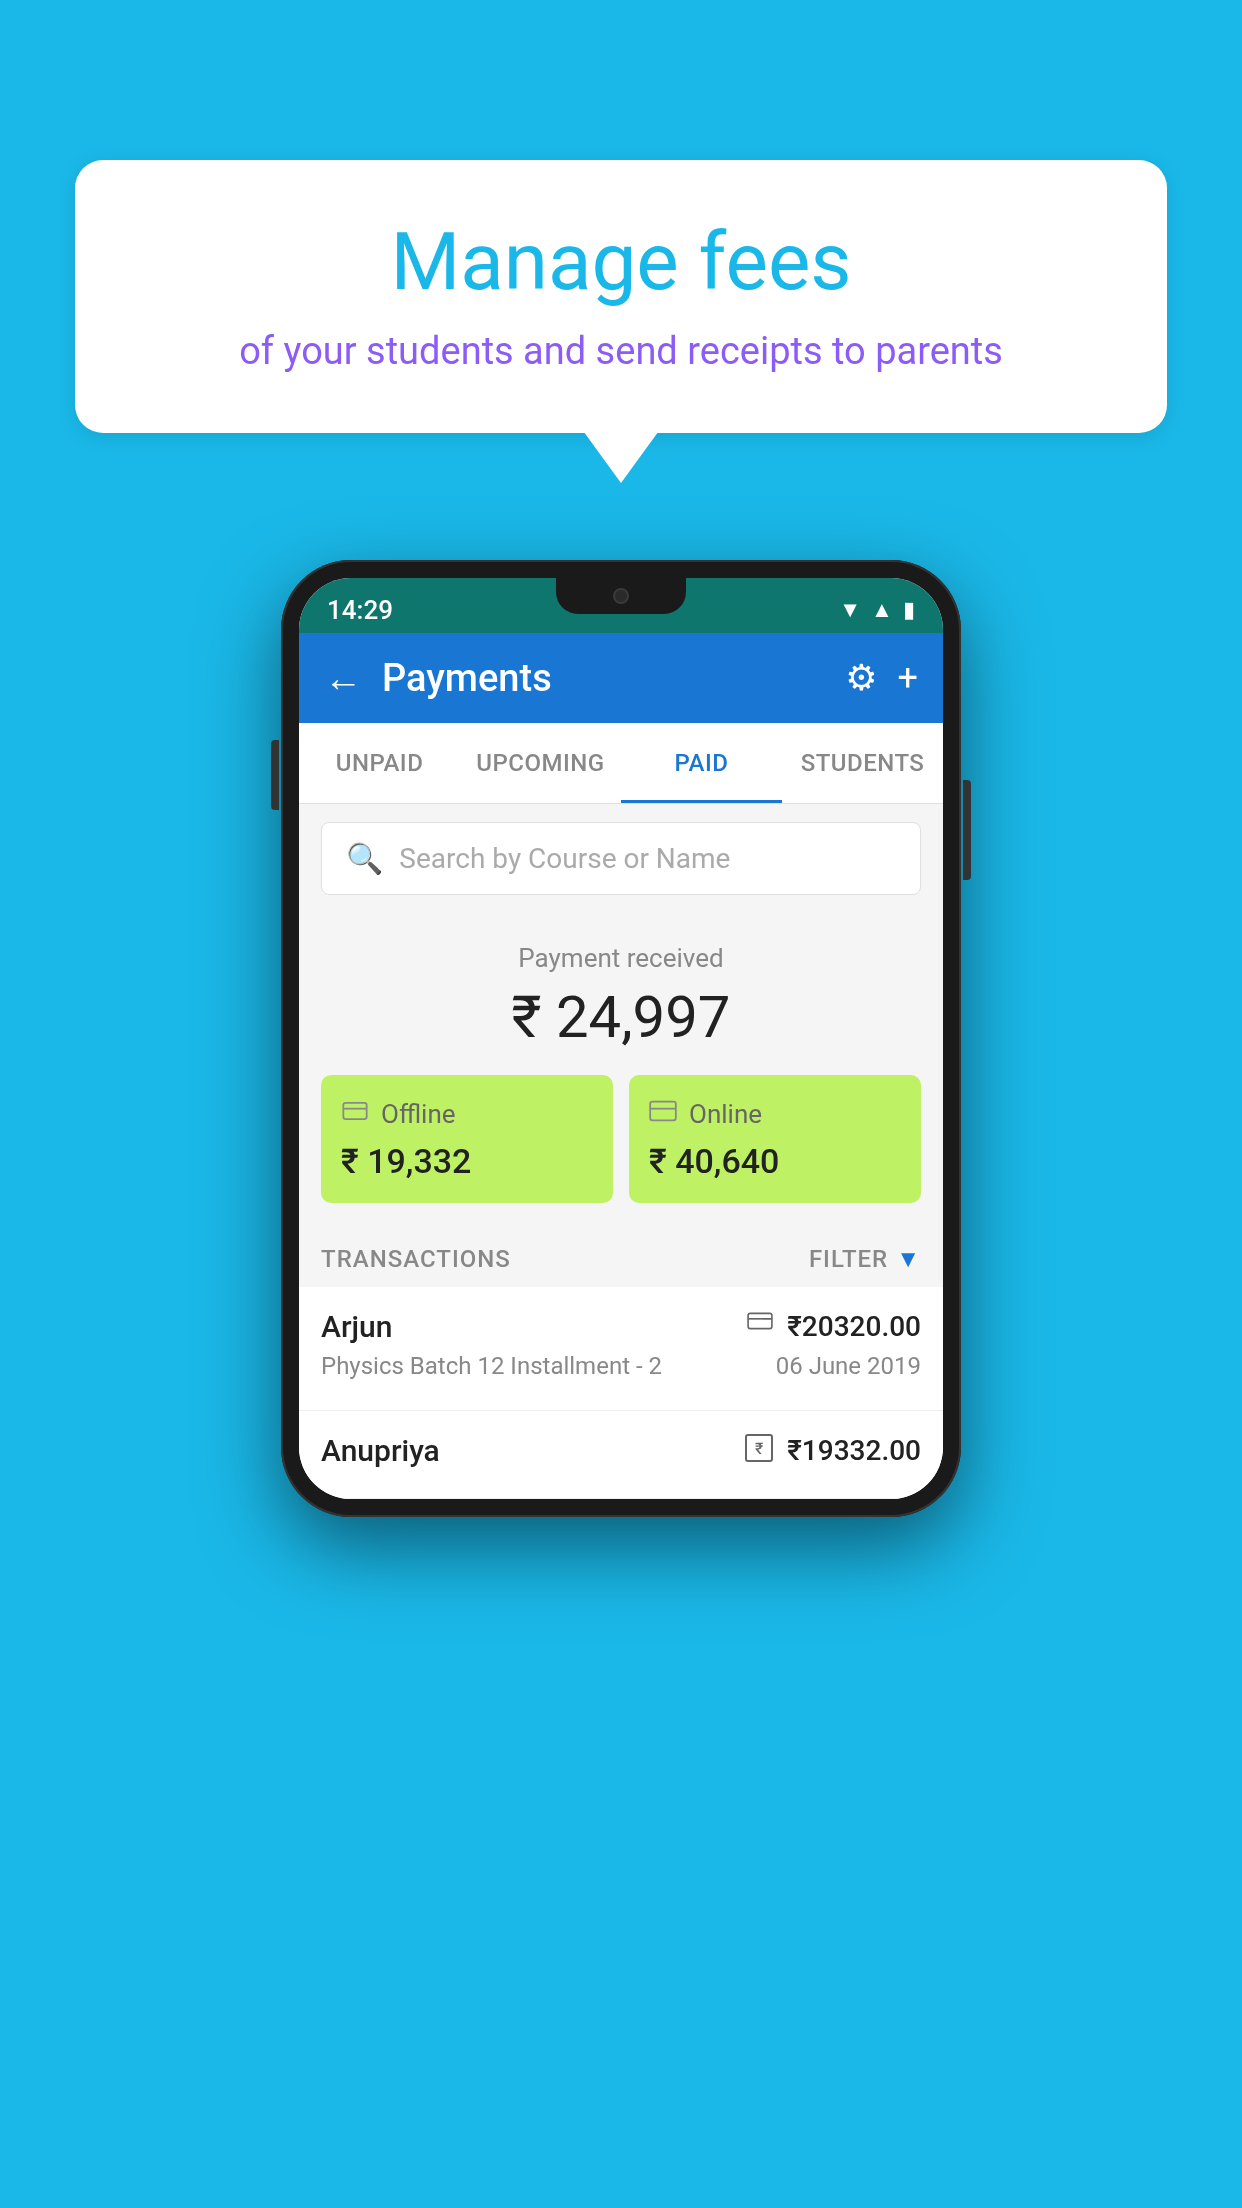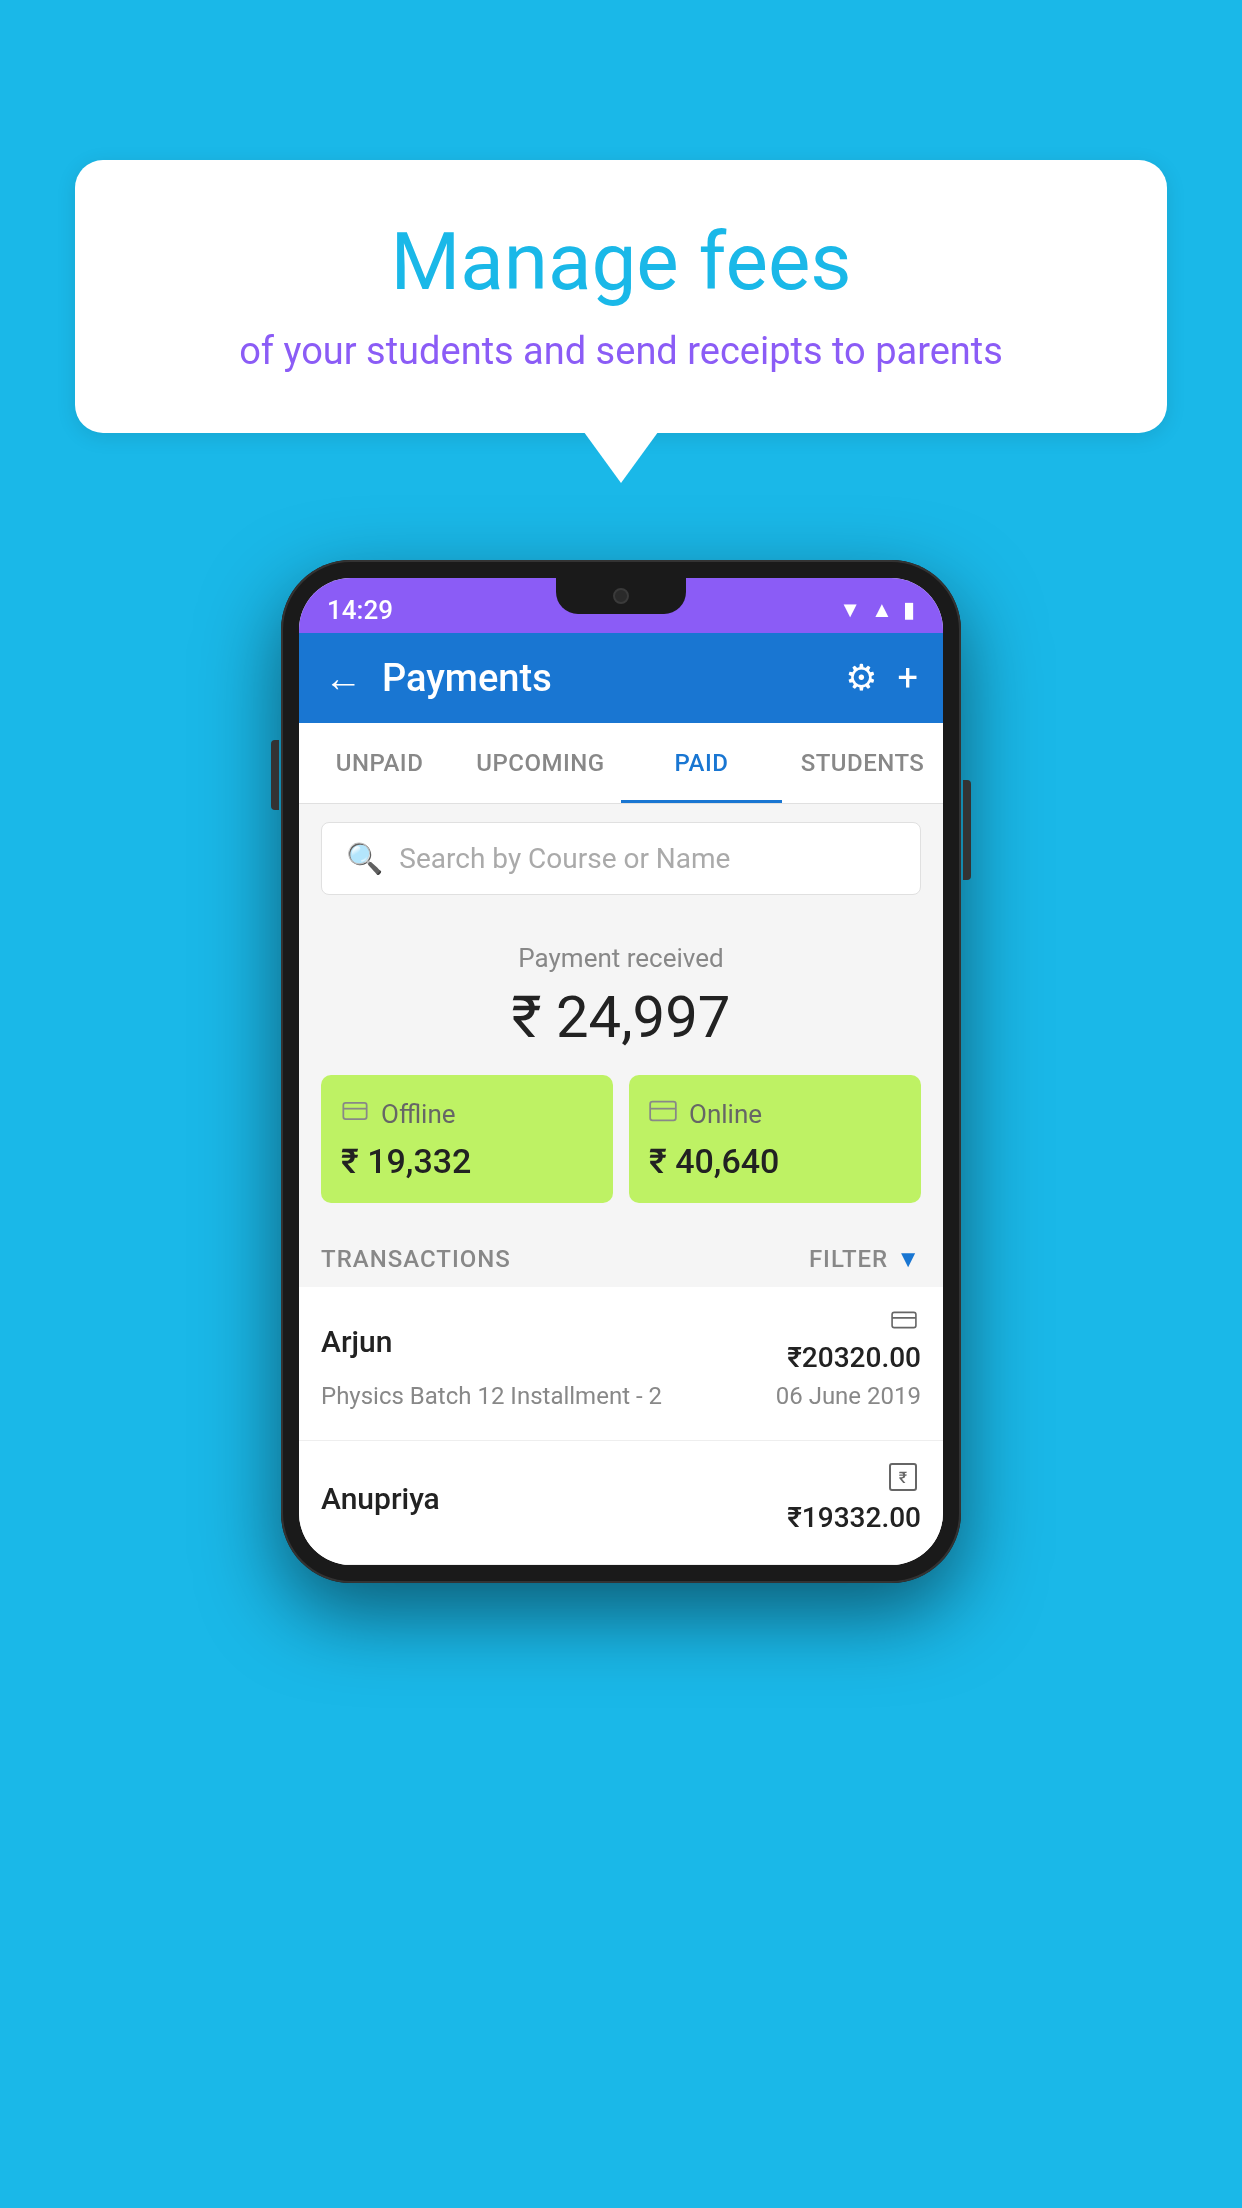--- a/index.html
+++ b/index.html
@@ -123,21 +123,21 @@
       border-radius: 50%;
       position: absolute;
       top: 10px;
       left: 50%;
       transform: translateX(-50%);
       border: 2px solid #3a3a3a;
     }
 
     
     .status-bar {
-      background: #8b5cf6;
+      background: #0f766e;
       height: 55px;
       display: flex;
       align-items: center;
       justify-content: space-between;
       padding: 0 28px;
       padding-top: 8px;
     }
 
     .status-time {
       color: white;
@@ -350,23 +350,22 @@
       font-size: 30px;
       font-weight: 500;
       color: #222;
     }
 
     .transaction-amount {
       font-size: 28px;
       font-weight: 500;
       color: #222;
       display: flex;
-      align-items: flex-end;
+      align-items: flex-start;
       gap: 10px;
-      flex-direction: column;
     }
 
     .transaction-sub {
       font-size: 24px;
       color: #888;
     }
 
     .transaction-date {
       font-size: 24px;
       color: #888;

